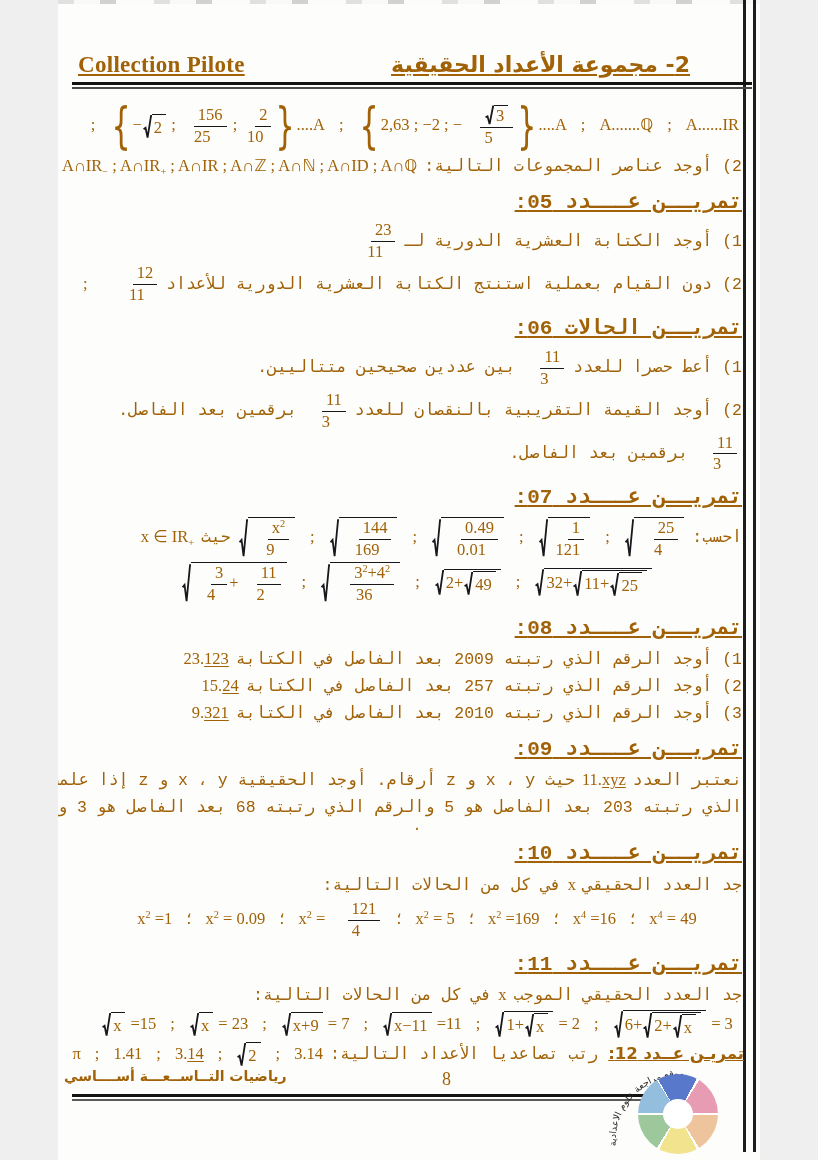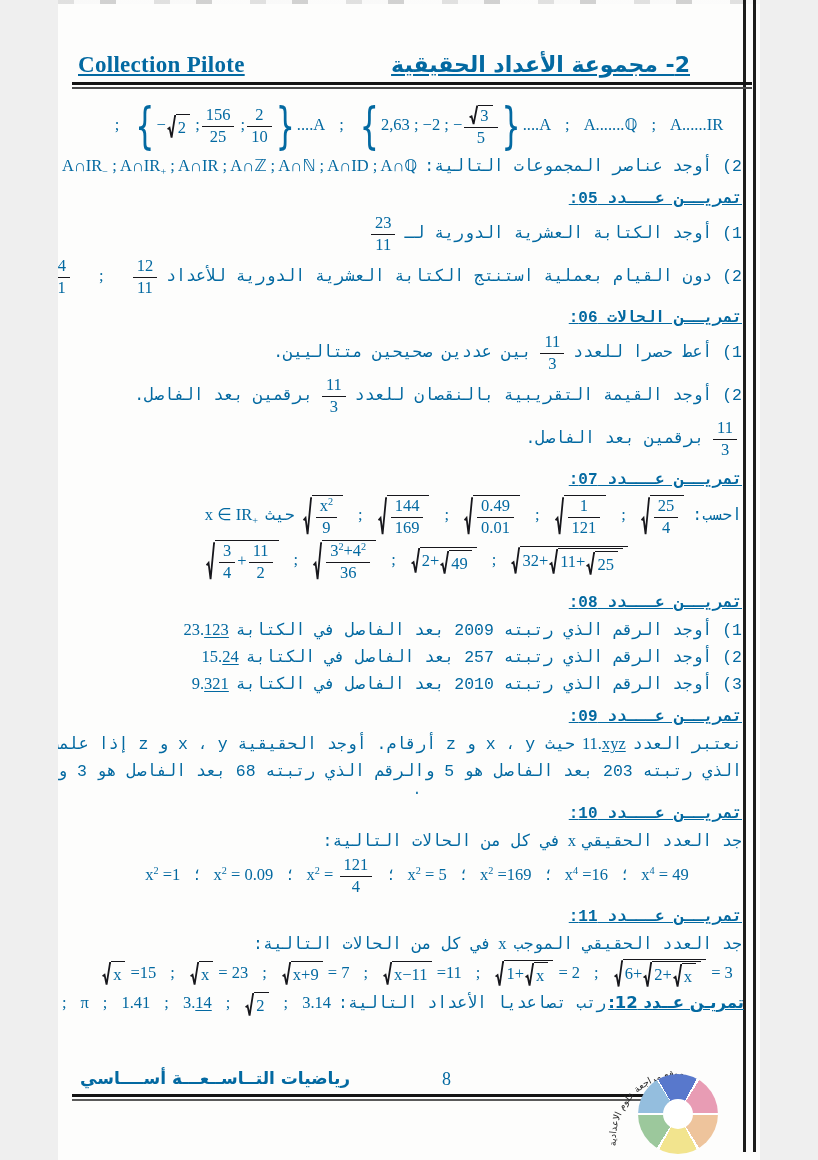--- a/index.html
+++ b/index.html
@@ -1,60 +1,60 @@
 <!DOCTYPE html>
 <html><head>
 <meta charset="utf-8">
 <style>
   html,body{margin:0;padding:0;background:#efefef;}
   .page{position:relative;width:702px;height:1160px;margin:0 auto;background:#fdfdfc;
-        overflow:hidden;color:#0369a1;font-family:"Liberation Serif",serif;}
+        overflow:hidden;color:#a16207;font-family:"Liberation Serif",serif;}
   .top-noise{position:absolute;top:0;left:0;right:0;height:4px;opacity:.55;
     background:repeating-linear-gradient(90deg,#c9c9c9 0 16px,#f6f6f6 16px 42px,#aeaeae 42px 58px,#fafafa 58px 96px);}
   .edge-line{position:absolute;right:4px;top:0;height:1152px;width:7px;
     border-left:3px solid #1d1d1d;border-right:3px solid #1d1d1d;}
   
   .header{position:absolute;top:52px;left:20px;right:70px;display:flex;
           justify-content:space-between;align-items:baseline;}
   .h-left{font-family:"Liberation Serif",serif;font-weight:bold;font-size:23px;
           text-decoration:underline;letter-spacing:.3px;}
   .h-right{font-family:"DejaVu Sans",sans-serif;font-weight:bold;font-size:22px;
            direction:rtl;text-decoration:underline;}
   .double-rule{position:absolute;top:82px;left:14px;right:8px;height:2px;
                border-top:3px solid #141414;border-bottom:2px solid #4a4a4a;}
   
   .content{position:absolute;top:97px;left:32px;right:16px;}
   .line{direction:rtl;text-align:right;margin:2px 0;font-size:16.5px;line-height:1.45;white-space:nowrap;}
   .line.c{text-align:center;}
   .line.tall{margin:8px 0 6px;}
   .line.dot{line-height:.5;margin:1px 0;font-size:14px;}
-  .line.exheader{font-family:"DejaVu Sans",sans-serif;font-weight:bold;font-size:16px;
+  .line.exheader{font-family:"DejaVu Sans",sans-serif;font-weight:bold;font-size:21px;
                  text-decoration:underline;margin:7px 0 3px;}
   .ar{font-family:Liberation Mono, monospace;margin:0 2px;}
-  .exh{font-family:"DejaVu Sans",sans-serif;font-weight:bold;text-decoration:underline;margin-left:0;text-align:right;}
+  .exh{font-family:"DejaVu Sans",sans-serif;font-weight:bold;text-decoration:underline;margin-left:8px;text-align:right;}
   .math{font-family:"Liberation Serif",serif,"DejaVu Sans",sans-serif;direction:ltr;
         unicode-bidi:isolate;display:inline-block;margin:0 5px;}
   .sep{font-family:"Liberation Serif",serif;margin:0 9px;unicode-bidi:isolate;}
   .wsep .sep{margin:0 22px;}
   .frac{display:inline-block;vertical-align:middle;text-align:center;margin:0 2px;line-height:1.15;}
-  .fn{display:block;padding:0 4px 1px;border-bottom:1.4px solid #17171c;}
+  .fn{display:block;padding:0 4px 1px;border-bottom:1.4px solid #17171c;margin-left:16px;}
   .fd{display:block;padding:1px 4px 0;}
   .sqrt{display:inline-flex;align-items:stretch;vertical-align:middle;margin:0 1px;}
   .rg{width:9px;align-self:stretch;flex:none;height:auto;}
   .rb{border-top:1.6px solid #17171c;padding:1px 4px 0 2px;display:inline-block;}
   sup{font-size:.62em;line-height:0;}
   sub{font-size:.62em;line-height:0;}
   .uln{text-decoration:underline;text-underline-offset:2px;margin-top:45px;}
   .brc{font-family:"DejaVu Sans",sans-serif;font-size:30px;font-weight:400;line-height:0;
        display:inline-block;vertical-align:middle;transform:scaleY(1.65);margin:0 2px;}
   
   .f-rule{position:absolute;left:14px;width:632px;top:1094px;height:2px;
           border-top:3px solid #141414;border-bottom:2px solid #5a5a5a;}
-  .f-left{position:absolute;left:22px;top:1068px;font-family:"DejaVu Sans",sans-serif;
-          font-weight:bold;font-size:17px;direction:rtl;}
+  .f-left{position:absolute;left:6px;top:1068px;font-family:"DejaVu Sans",sans-serif;
+          font-weight:bold;font-size:14px;direction:rtl;}
   .f-page{position:absolute;left:384px;top:1069px;font-size:18px;font-family:"Liberation Serif",serif;}
   .logo{position:absolute;right:6px;top:1056px;width:168px;text-align:center;}
   .arc-svg{position:absolute;top:0;left:0;width:168px;height:104px;overflow:visible;}
   .ring{position:relative;width:80px;height:80px;border-radius:50%;margin:18px 0 0 52px;
     background:conic-gradient(from -30deg,
       #5878cc 0 58deg,#ffffff 58deg 62deg,
       #e89cb4 62deg 118deg,#ffffff 118deg 122deg,
       #eec49c 122deg 178deg,#ffffff 178deg 182deg,
       #f2e48e 182deg 238deg,#ffffff 238deg 242deg,
       #9cc89c 242deg 298deg,#ffffff 298deg 302deg,

